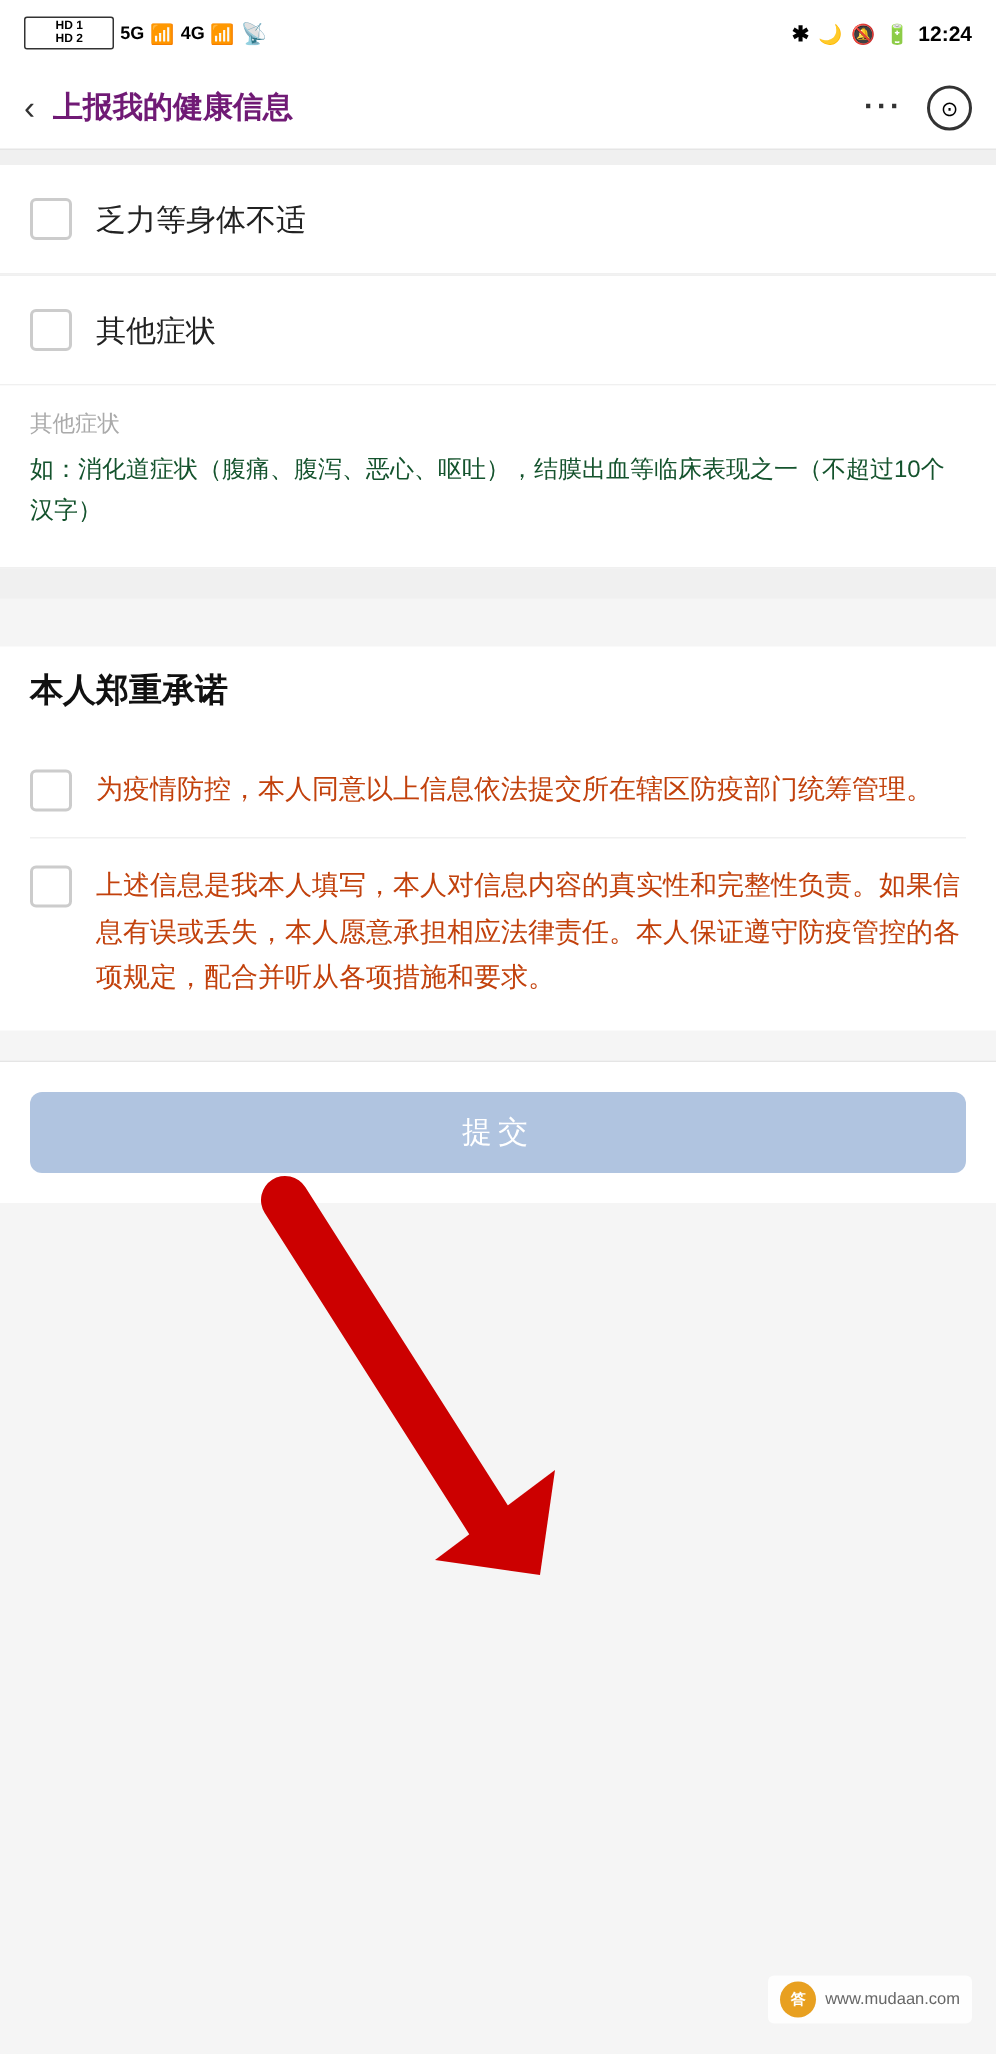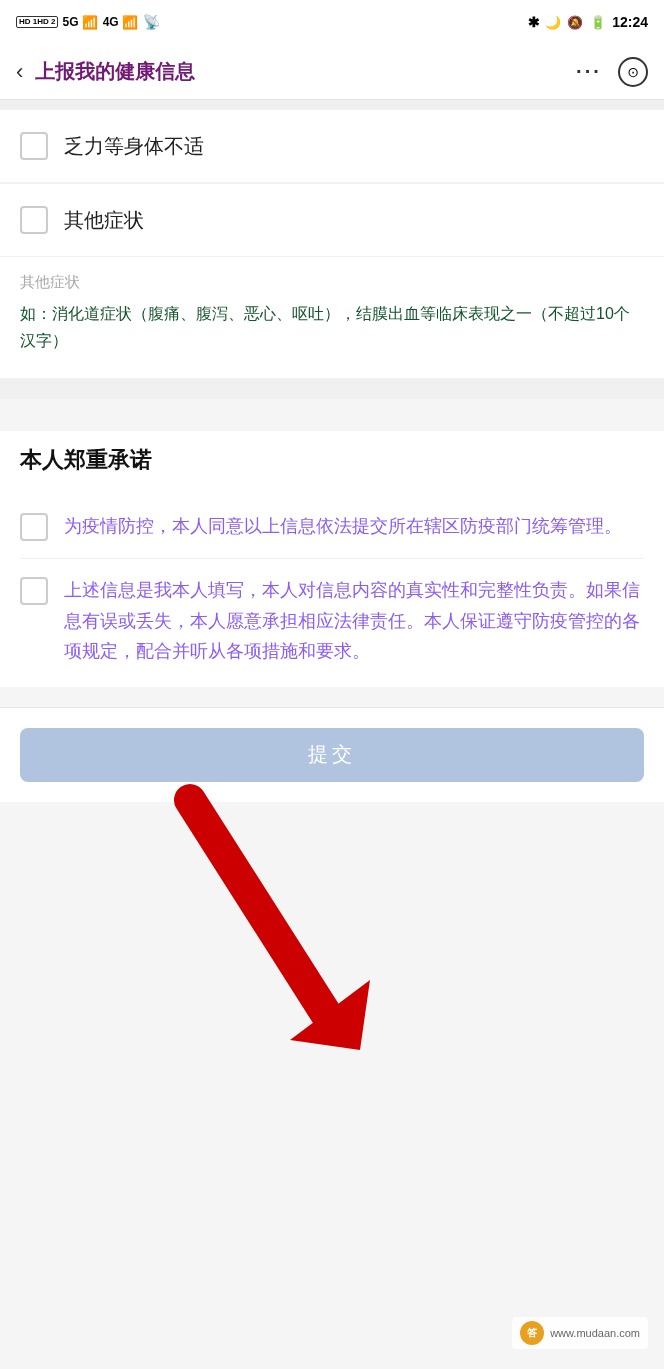--- a/index.html
+++ b/index.html
@@ -32,26 +32,26 @@
     }
     .status-right {
       display: flex;
       align-items: center;
       gap: 6px;
       font-size: 14px;
       font-weight: 600;
     }
     .hd-badge {
       display: flex;
-      flex-direction: row;
+      flex-direction: column;
       font-size: 8px;
       font-weight: bold;
       line-height: 1.1;
       border: 1px solid #333;
-      padding: 1px 2px;
+      padding: 1px 20px;
       border-radius: 2px;
     }
 
     
     .nav-bar {
       width: 100%;
       height: 56px;
       background: #fff;
       display: flex;
       align-items: center;
@@ -163,21 +163,21 @@
       height: 28px;
       border: 2px solid #ccc;
       border-radius: 4px;
       margin-right: 16px;
       flex-shrink: 0;
       margin-top: 2px;
       background: #fff;
     }
     .promise-text {
       font-size: 18px;
-      color: #8b5cf6;
+      color: #c2410c;
       line-height: 1.7;
     }
 
     
     .arrow-overlay {
       position: absolute;
       top: 780px;
       left: 130px;
       width: 280px;
       height: 280px;

